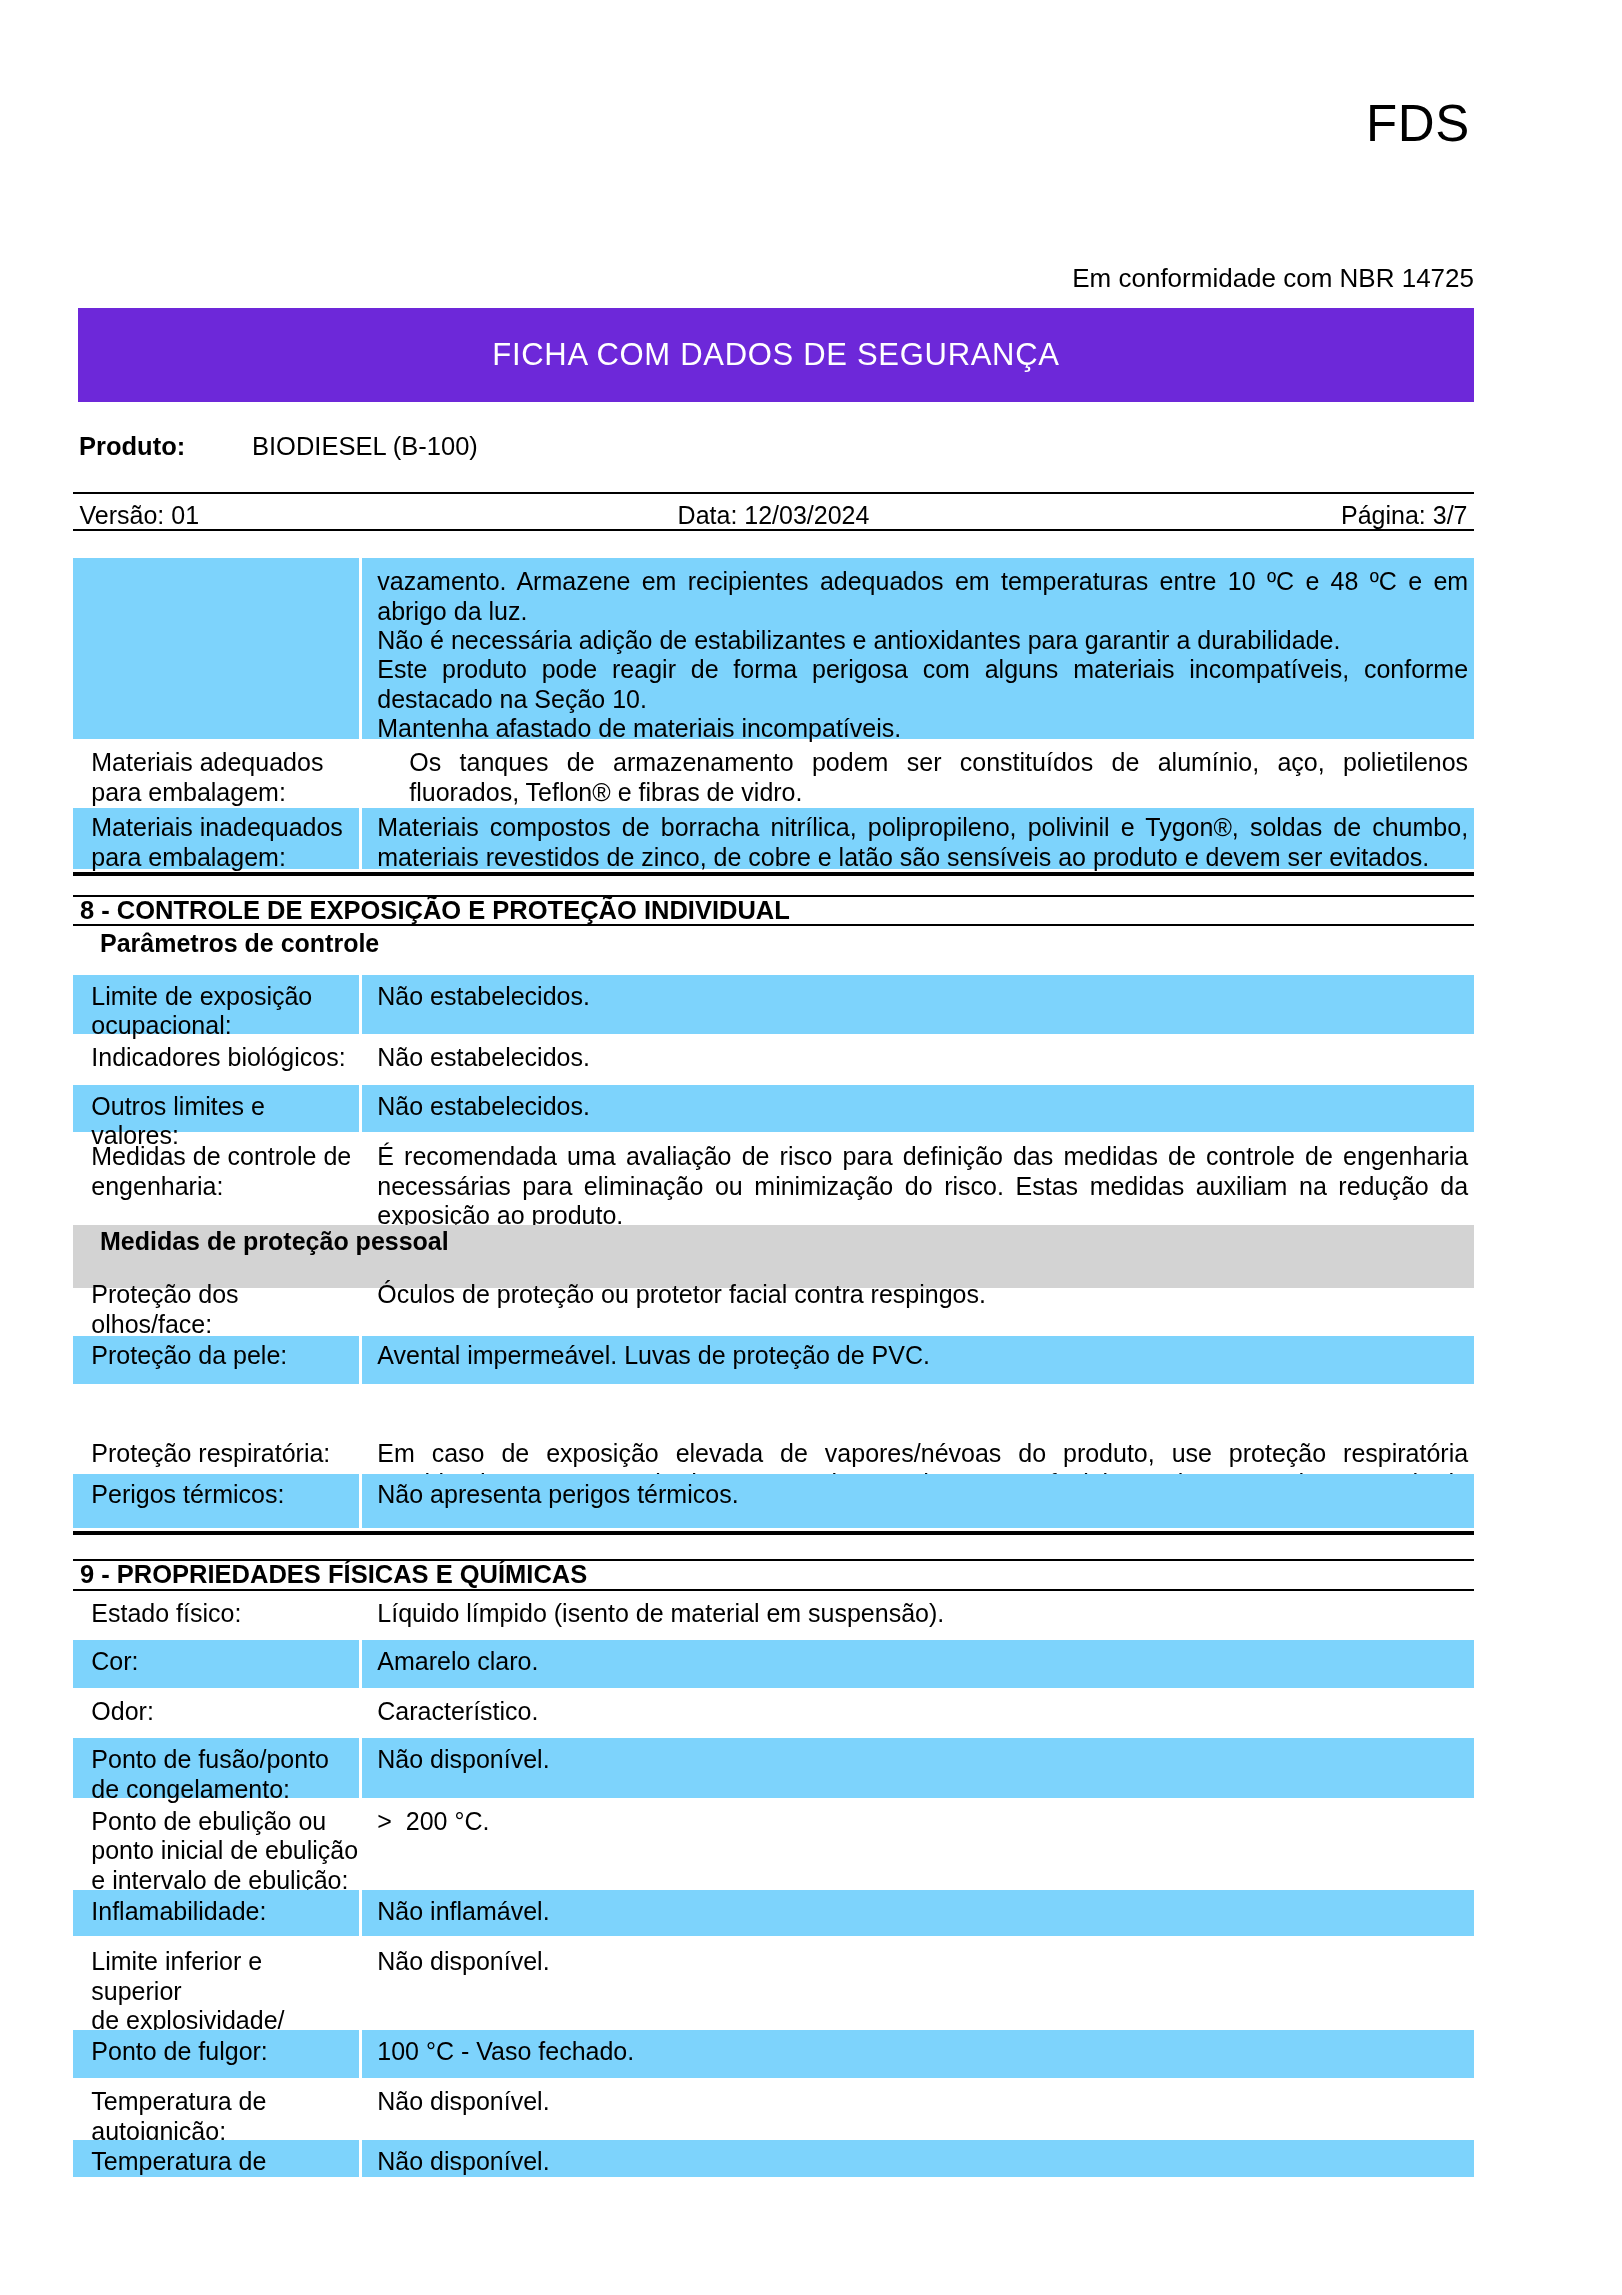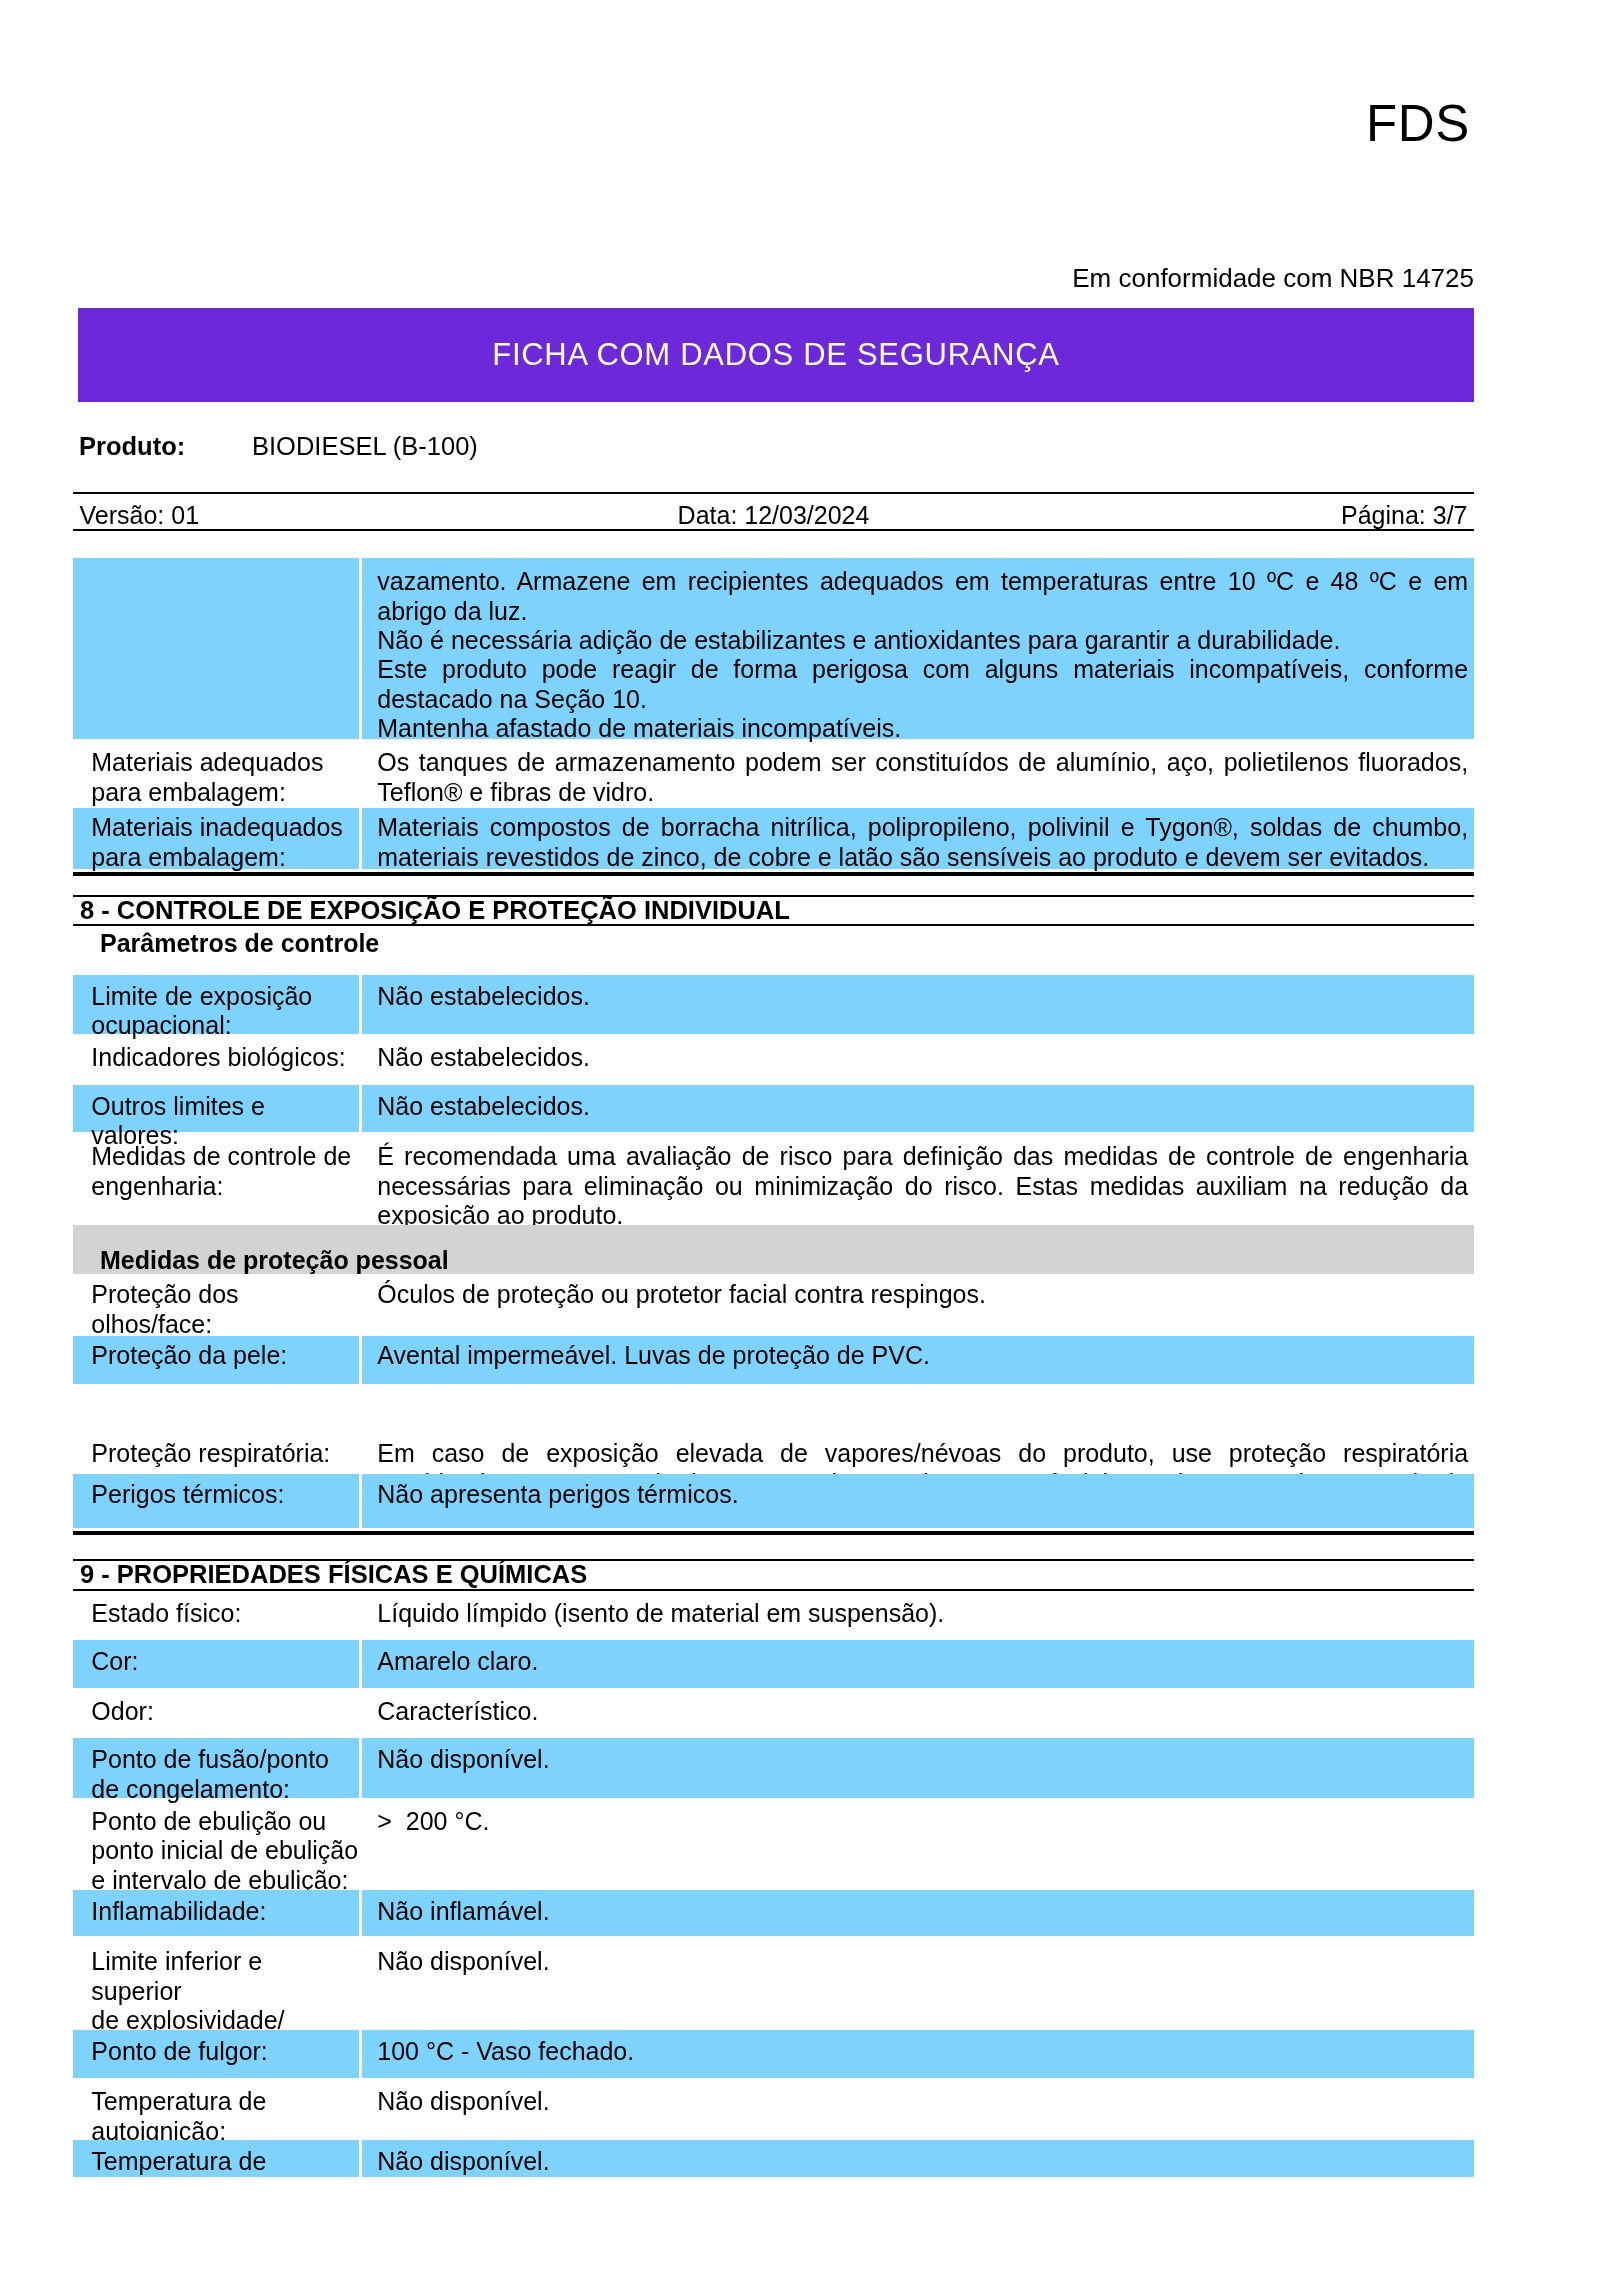--- a/index.html
+++ b/index.html
@@ -108,21 +108,21 @@
   <div class="trow shade" style="top:558px; height:181px;">
     <div class="cl" style="padding-top:9.2px;"></div>
     <div class="cv" style="padding-top:9.2px;">
       <div class="para">vazamento. Armazene em recipientes adequados em temperaturas entre 10 ºC e 48 ºC e em abrigo da luz.</div>
       <div class="para">Não é necessária adição de estabilizantes e antioxidantes para garantir a durabilidade.</div>
       <div class="para">Este produto pode reagir de forma perigosa com alguns materiais incompatíveis, conforme destacado na Seção 10.</div>
       <div class="para">Mantenha afastado de materiais incompatíveis.</div>
     </div>
   </div>
 
-  <div class="trow" style="top:743px; height:61px;">
+  <div class="trow" style="top:743px; height:61px;gap:32px;">
     <div class="cl" style="padding-top:5.2px;">Materiais adequados
 para embalagem:</div>
     <div class="cv" style="padding-top:5.2px;">Os tanques de armazenamento podem ser constituídos de alumínio, aço, polietilenos fluorados, Teflon® e fibras de vidro.</div>
   </div>
 
   <div class="trow shade" style="top:808px; height:61px;">
     <div class="cl" style="padding-top:5.2px;">Materiais inadequados
 para embalagem:</div>
     <div class="cv" style="padding-top:5.2px;">Materiais compostos de borracha nitrílica, polipropileno, polivinil e Tygon®, soldas de chumbo, materiais revestidos de zinco, de cobre e latão são sensíveis ao produto e devem ser evitados.</div>
   </div>
@@ -149,21 +149,21 @@
     <div class="cl" style="padding-top:6.5px;">Outros limites e valores:</div>
     <div class="cv" style="padding-top:6.5px;">Não estabelecidos.</div>
   </div>
 
   <div class="trow" style="top:1139px; height:84px;">
     <div class="cl" style="padding-top:3.3px;">Medidas de controle de
 engenharia:</div>
     <div class="cv" style="padding-top:3.3px;">É recomendada uma avaliação de risco para definição das medidas de controle de engenharia necessárias para eliminação ou minimização do risco. Estas medidas auxiliam na redução da exposição ao produto.</div>
   </div>
 
-  <div class="subhead-row" style="top:1225px; height:49px; padding-top:21px;">Medidas de proteção pessoal</div>
+  <div class="subhead-row" style="top:1225px; height:63px; padding-top:2px;">Medidas de proteção pessoal</div>
 
   <div class="trow" style="top:1277px; height:56px;">
     <div class="cl" style="padding-top:3.3px;">Proteção dos
 olhos/face:</div>
     <div class="cv" style="padding-top:3.3px;">Óculos de proteção ou protetor facial contra respingos.</div>
   </div>
 
   <div class="trow shade" style="top:1336px; height:48px;">
     <div class="cl" style="padding-top:5.2px;">Proteção da pele:</div>
     <div class="cv" style="padding-top:5.2px;">Avental impermeável. Luvas de proteção de PVC.</div>

